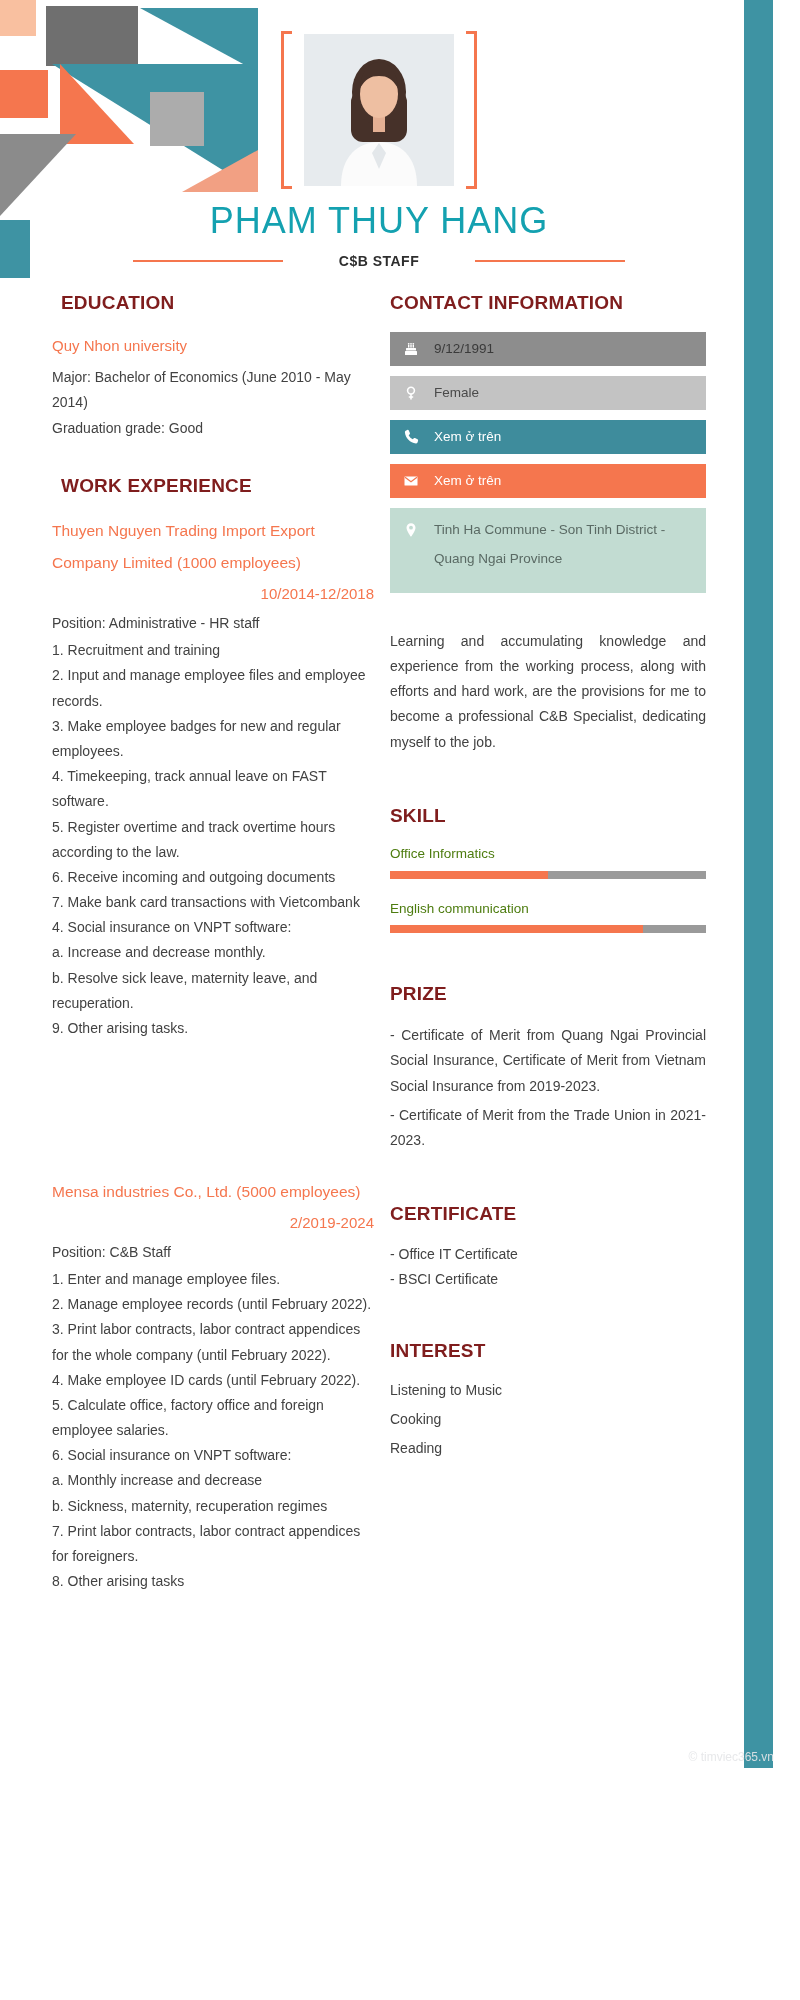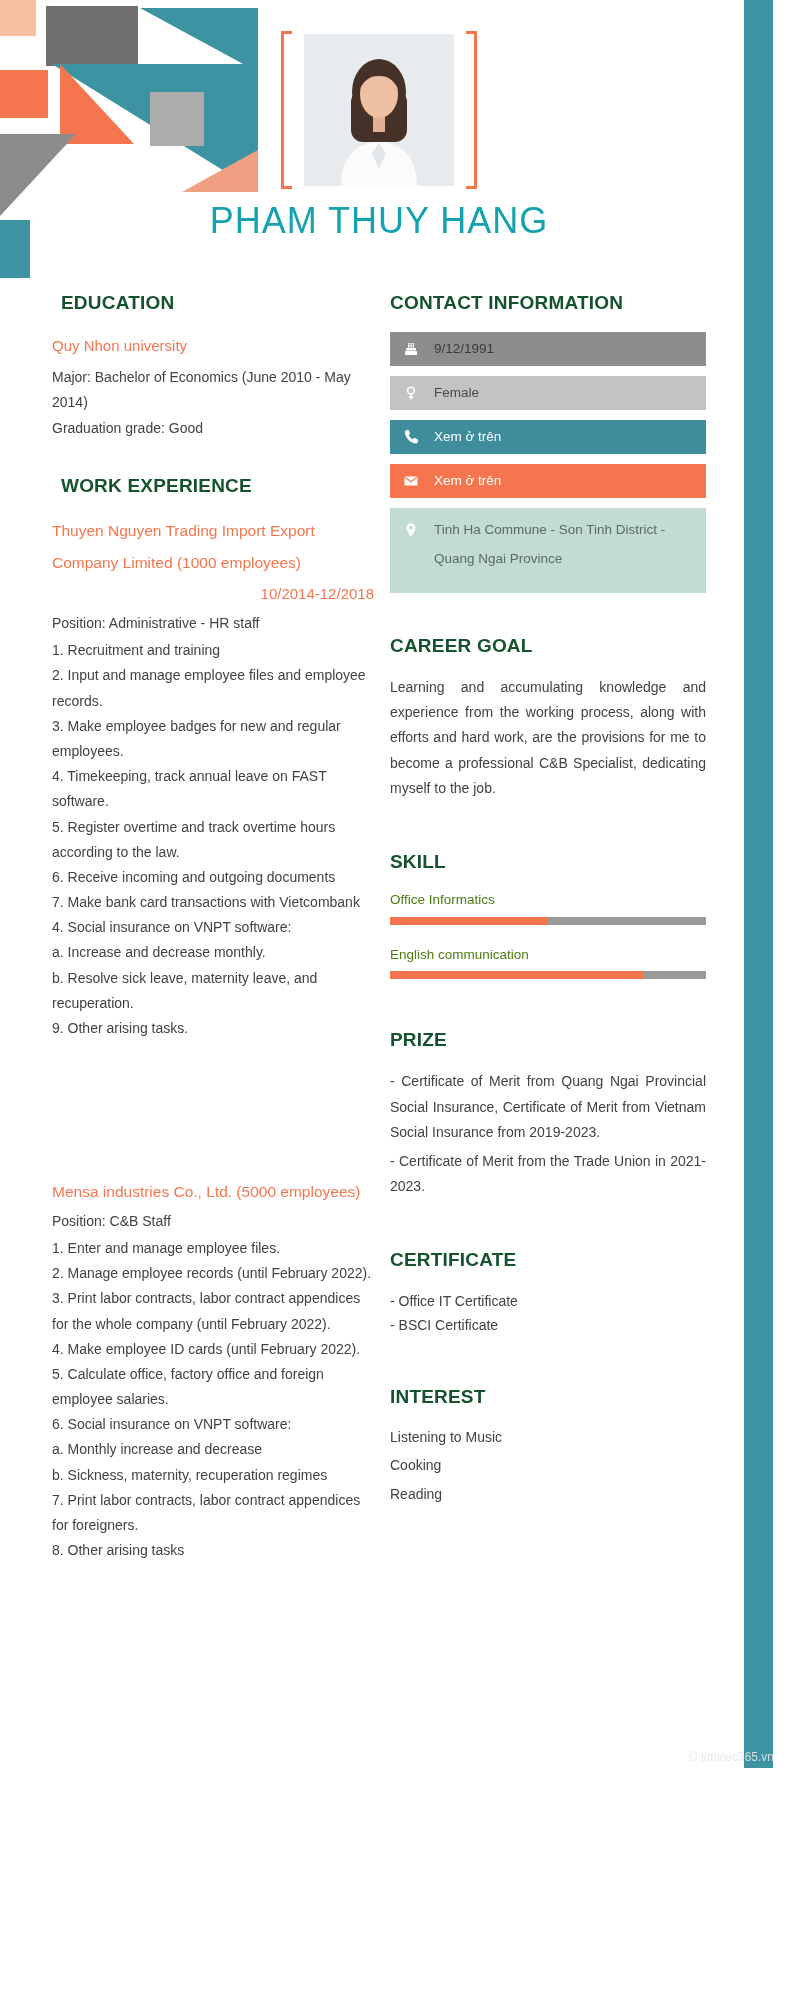--- a/index.html
+++ b/index.html
@@ -34,21 +34,21 @@
   h1.name{margin:14px 0 0;font-size:36px;font-weight:400;color:#14a1b0;letter-spacing:1px;}
   .subtitle-row{display:flex;align-items:center;justify-content:center;margin-top:11px;}
   .subtitle-line{width:150px;height:2px;background:#f5764e;margin:0 56px;flex:0 0 auto;}
   .subtitle{font-size:14px;font-weight:700;color:#2e2e2e;letter-spacing:.5px;}
 
   
   .columns{position:absolute;top:286px;left:52px;width:654px;display:flex;gap:16px;align-items:flex-start;
            font-size:14px;line-height:1.8;}
   .col-left{width:322px;}
   .col-right{width:316px;}
-  h2.section{font-size:19px;font-weight:700;color:#14532d;margin:0 0 12px;letter-spacing:.2px;}
+  h2.section{font-size:19px;font-weight:700;color:#7f1d1d;margin:0 0 12px;letter-spacing:.2px;}
   .col-left h2.section{padding-left:9px;}
   p{margin:0;}
 
   .edu-school{color:#f5764e;font-size:15px;margin:0 0 6px;}
   .work-block{margin-top:28px;}
   .company{color:#f5764e;font-size:15.5px;line-height:2.1;}
   .period{color:#f5764e;font-size:15px;text-align:right;margin:0 0 4px;}
   .position{margin:0 0 2px;}
   .duty{margin:0;}
   .job + .job{margin-top:135px;}
@@ -122,20 +122,25 @@
           <rect x="69" y="78" width="12" height="20" fill="#e4b094"></rect>
           <ellipse cx="75" cy="60" rx="19" ry="24" fill="#eebfa2"></ellipse>
           <path d="M56 54c1-18 11-26 19-26s18 8 19 26c-6-9-10-12-19-12s-13 3-19 12Z" fill="#463129"></path>
           <path d="M37 152c0-30 17-44 38-44s38 14 38 44Z" fill="#fbfbfb"></path>
           <path d="M75 109l-7 10 7 16 7-16Z" fill="#e3e7ea"></path>
         </svg>
       </div>
       <div class="bracket right"></div>
     </div>
     <h1 class="name">PHAM THUY HANG</h1>
+    <div class="subtitle-row">
+      <span class="subtitle-line"></span>
+      <span class="subtitle">C$B STAFF</span>
+      <span class="subtitle-line"></span>
+    </div>
   </div>
 
   <div class="columns">
 
     <div class="col-left">
       <h2 class="section">EDUCATION</h2>
       <p class="edu-school">Quy Nhon university</p>
       <p>Major: Bachelor of Economics (June 2010 - May 2014)</p>
       <p>Graduation grade: Good</p>
 
@@ -154,20 +159,21 @@
           <p class="duty">6. Receive incoming and outgoing documents</p>
           <p class="duty">7. Make bank card transactions with Vietcombank</p>
           <p class="duty">4. Social insurance on VNPT software:</p>
           <p class="duty">a. Increase and decrease monthly.</p>
           <p class="duty">b. Resolve sick leave, maternity leave, and recuperation.</p>
           <p class="duty">9. Other arising tasks.</p>
         </div>
 
         <div class="job">
           <p class="company">Mensa industries Co., Ltd. (5000 employees)</p>
+          <p class="period">2/2019-2024</p>
           <p class="position">Position: C&amp;B Staff</p>
           <p class="duty">1. Enter and manage employee files.</p>
           <p class="duty">2. Manage employee records (until February 2022).</p>
           <p class="duty">3. Print labor contracts, labor contract appendices for the whole company (until February 2022).</p>
           <p class="duty">4. Make employee ID cards (until February 2022).</p>
           <p class="duty">5. Calculate office, factory office and foreign employee salaries.</p>
           <p class="duty">6. Social insurance on VNPT software:</p>
           <p class="duty">a. Monthly increase and decrease</p>
           <p class="duty">b. Sickness, maternity, recuperation regimes</p>
           <p class="duty">7. Print labor contracts, labor contract appendices for foreigners.</p>
@@ -230,21 +236,20 @@
             <svg viewBox="0 0 16 16" fill="#ffffff">
                 <path d="M8 1.2C5.5 1.2 3.5 3.2 3.5 5.7 3.5 9.1 8 14.8 8 14.8s4.5-5.7 4.5-9.1c0-2.5-2-4.5-4.5-4.5Z"></path>
                 <circle cx="8" cy="5.7" r="1.9" fill="#c2dcd2"></circle>
               </svg>
           </span>
           <span class="ctext">Tinh Ha Commune - Son Tinh District - Quang Ngai Province</span>
         </div>
       </div>
 
       <div class="rsection">
-        <h2 class="section">CAREER GOAL</h2>
         <p class="justified">Learning and accumulating knowledge and experience from the working process, along with efforts and hard work, are the provisions for me to become a professional C&amp;B Specialist, dedicating myself to the job.</p>
       </div>
 
       <div class="rsection">
         <h2 class="section">SKILL</h2>
         <div class="skill-item">
           <p class="skill-label">Office Informatics</p>
           <div class="skill-bar">
             <div class="skill-fill" style="width: 50%;"></div>
           </div>

